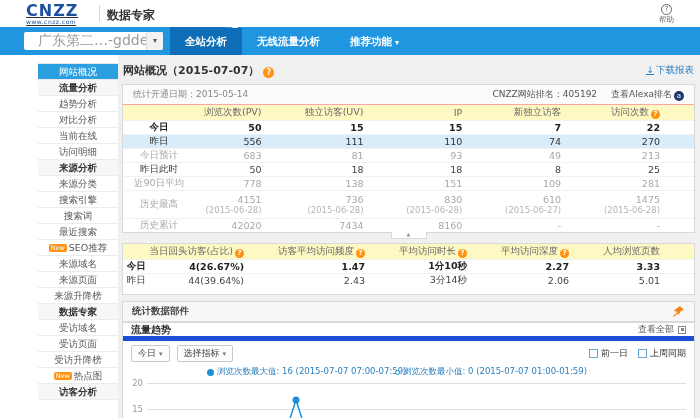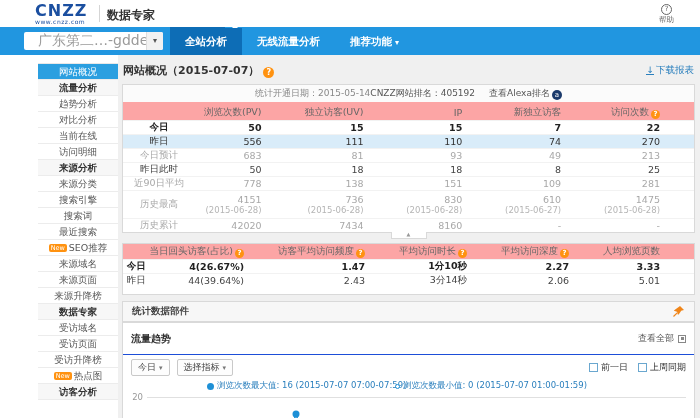--- a/index.html
+++ b/index.html
@@ -4,21 +4,21 @@
 <style>
   * { margin:0; padding:0; box-sizing:border-box; }
   body { background:#ccc; }
   .page {
     width:700px; height:418px; position:relative; overflow:hidden;
     background:#fff; font-family:"DejaVu Sans","Liberation Sans",sans-serif;
     color:#333; font-size:10px;
   }
   
   .topbar { height:27px; background:#fff; position:relative; z-index:2; }
-  .logo { position:absolute; left:35px; top:3px; line-height:1; }
+  .logo { position:absolute; left:26px; top:3px; line-height:1;text-decoration:underline; }
   .logo-main { font-size:16px; font-weight:bold; color:#1b4fa0; letter-spacing:1px; }
   .logo-sub { font-size:6px; color:#1b4fa0; letter-spacing:.5px; }
   .logo-divider { position:absolute; left:99px; top:5px; width:1px; height:17px; background:#d5d5d5; }
   .product { position:absolute; left:107px; top:7px; font-size:12px; font-weight:bold; color:#333; }
   .help { position:absolute; right:26px; top:2px; text-align:center; cursor:pointer; }
   .help-q { display:inline-block; width:11px; height:11px; border:1px solid #666; border-radius:50%;
             font-size:7px; line-height:9px; color:#666; }
   .help-t { font-size:7.5px; color:#666; }
   
   .navbar { height:28px; background:#2196e0; position:relative; z-index:1; }
@@ -47,48 +47,48 @@
                padding:0 2px; border-radius:2px; margin-right:2px; vertical-align:1px; }
   
   .content { position:absolute; left:122px; top:6px; width:573px; }
   .title-row { height:18px; display:flex; align-items:center; justify-content:space-between; margin-bottom:5px; padding:0 1px; }
   .page-title { font-size:11px; font-weight:bold; color:#333; }
   .q-icon { display:inline-block; width:11px; height:11px; background:#ff9210; color:#fff; border-radius:50%;
             font-size:8px; line-height:11px; text-align:center; font-weight:bold; margin-left:4px; vertical-align:-1px; cursor:pointer; }
   .dl-link { color:#2a7fbd; font-size:9.5px; cursor:pointer; }
   .dl-icon { display:inline-block; border-bottom:1px solid #2a7fbd; font-size:9px; line-height:8px; margin-right:2px; }
   .box { background:#fff; border:1px solid #d9d9d9; }
-  .box1-top { height:20px; background:#fbfbfb; border-bottom:3px solid #fca5a5; display:flex;
-              align-items:center; justify-content:center; padding:0 10px; font-size:9px; color:#888; }
+  .box1-top { height:20px; background:#fbfbfb; border-bottom:1px solid #fca5a5; display:flex;
+              align-items:center; justify-content:space-between; padding:0 10px; font-size:9px; color:#888; }
   .rank-side { color:#555; display:flex; align-items:center; gap:14px; }
   .alexa-link { cursor:pointer; color:#555; }
   .alexa-icon { display:inline-block; width:10px; height:10px; border-radius:50%; background:#1b3a6b; color:#fff;
                 font-size:7px; line-height:10px; text-align:center; margin-left:2px; vertical-align:-1px; }
   table { width:100%; border-collapse:collapse; font-size:9.5px; }
-  th { background:#fca5a5; color:#666; font-weight:normal; height:15px; text-align:right; padding-right:34px; white-space:nowrap; }
+  th { background:#fef9c3; color:#666; font-weight:normal; height:15px; text-align:right; padding-right:34px; white-space:nowrap; }
   td { text-align:right; padding-right:34px; height:14px; color:#444; white-space:nowrap; }
   th.lbl, td.lbl { text-align:center; padding:0; width:72px; }
   th .hq { margin-left:2px; width:9px; height:9px; line-height:9px; font-size:7px; }
   tr { border-bottom:1px solid #f2f2f2; }
   tr:last-child { border-bottom:none; }
   tr.r-today td { font-weight:bold; color:#222; }
   tr.r-yday td { background:#d9ecf9; color:#333; }
   tr.r-muted td { color:#a8a8a8; }
   tr.r-hist td { color:#a8a8a8; height:28px; padding-top:1px; }
   .subdate { font-size:8.5px; color:#b5b5b5; line-height:10px; }
   .collapse-tab { width:36px; height:7px; margin:-1px auto 4px; background:#fff; border:1px solid #d9d9d9;
                   border-top:none; text-align:center; line-height:5px; font-size:5px; color:#999; cursor:pointer; }
   .box2 { margin-bottom:6px; padding-bottom:7px; }
   .widget-bar { height:21px; background:#f7f7f7; border:1px solid #d9d9d9; display:flex; align-items:center;
                 justify-content:space-between; padding:0 9px; }
   .widget-title { font-size:9.5px; font-weight:bold; color:#444; }
   .pin-icon { cursor:pointer; line-height:0; }
   
   .trend { height:110px; }
-  .trend-head { height:32px; border-bottom:1px solid #1d4ed8; display:flex; align-items:center;
+  .trend-head { height:18px; border-bottom:5px solid #1d4ed8; display:flex; align-items:center;
                 justify-content:space-between; padding:0 8px; }
   .trend-title { font-size:10px; font-weight:bold; color:#333; }
   .view-all { font-size:9px; color:#555; cursor:pointer; display:flex; align-items:center; gap:4px; }
   .expand-icon { display:inline-block; width:8px; height:8px; border:1px solid #888; position:relative; }
   .expand-icon:after { content:""; position:absolute; right:1px; top:1px; width:3px; height:3px; background:#888; }
   .trend-controls { height:25px; display:flex; align-items:center; padding:0 8px; }
   .dropdown { border:1px solid #c9c9c9; background:#fdfdfd; height:17px; line-height:15px; font-size:9px;
               color:#444; padding:0 6px; border-radius:2px; margin-right:7px; cursor:pointer; }
   .dropdown .caret { font-size:7px; color:#777; margin-left:3px; }
   .cmp { margin-left:auto; display:flex; align-items:center; gap:10px; font-size:9px; color:#333; }

